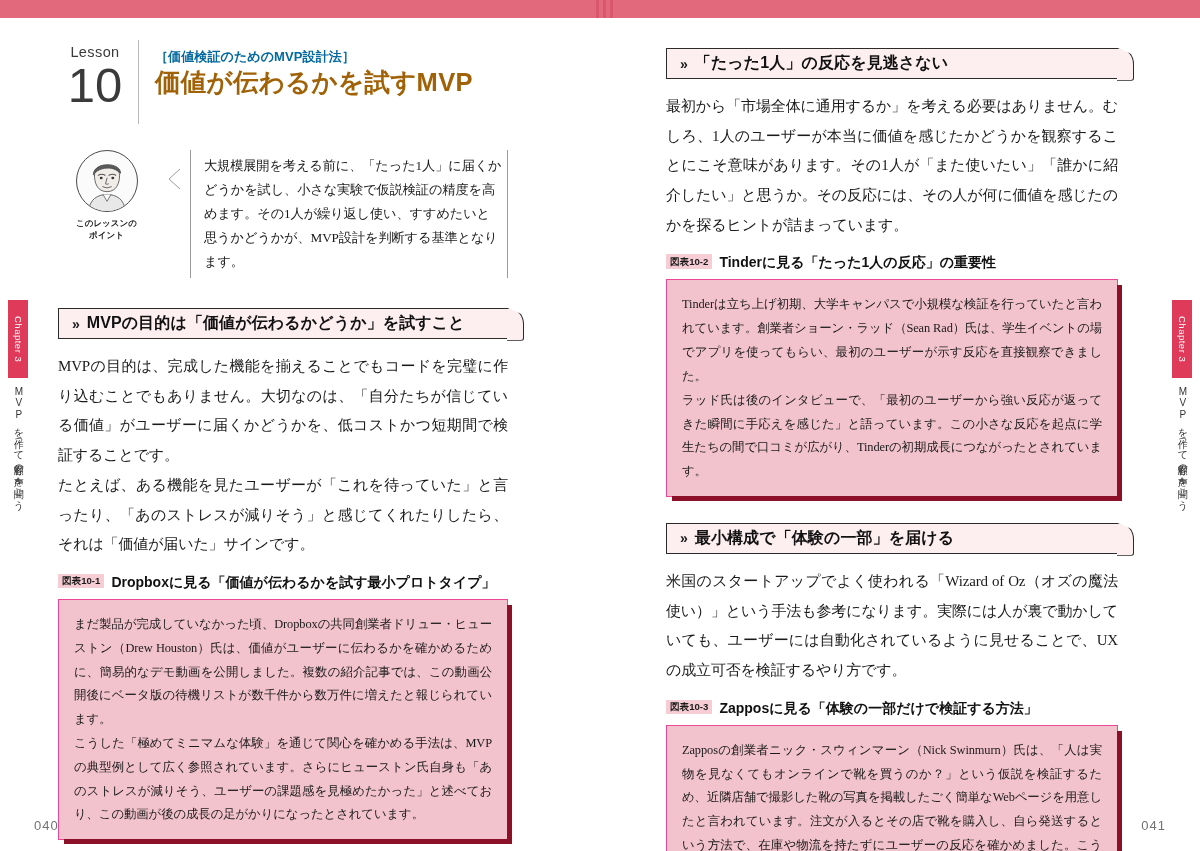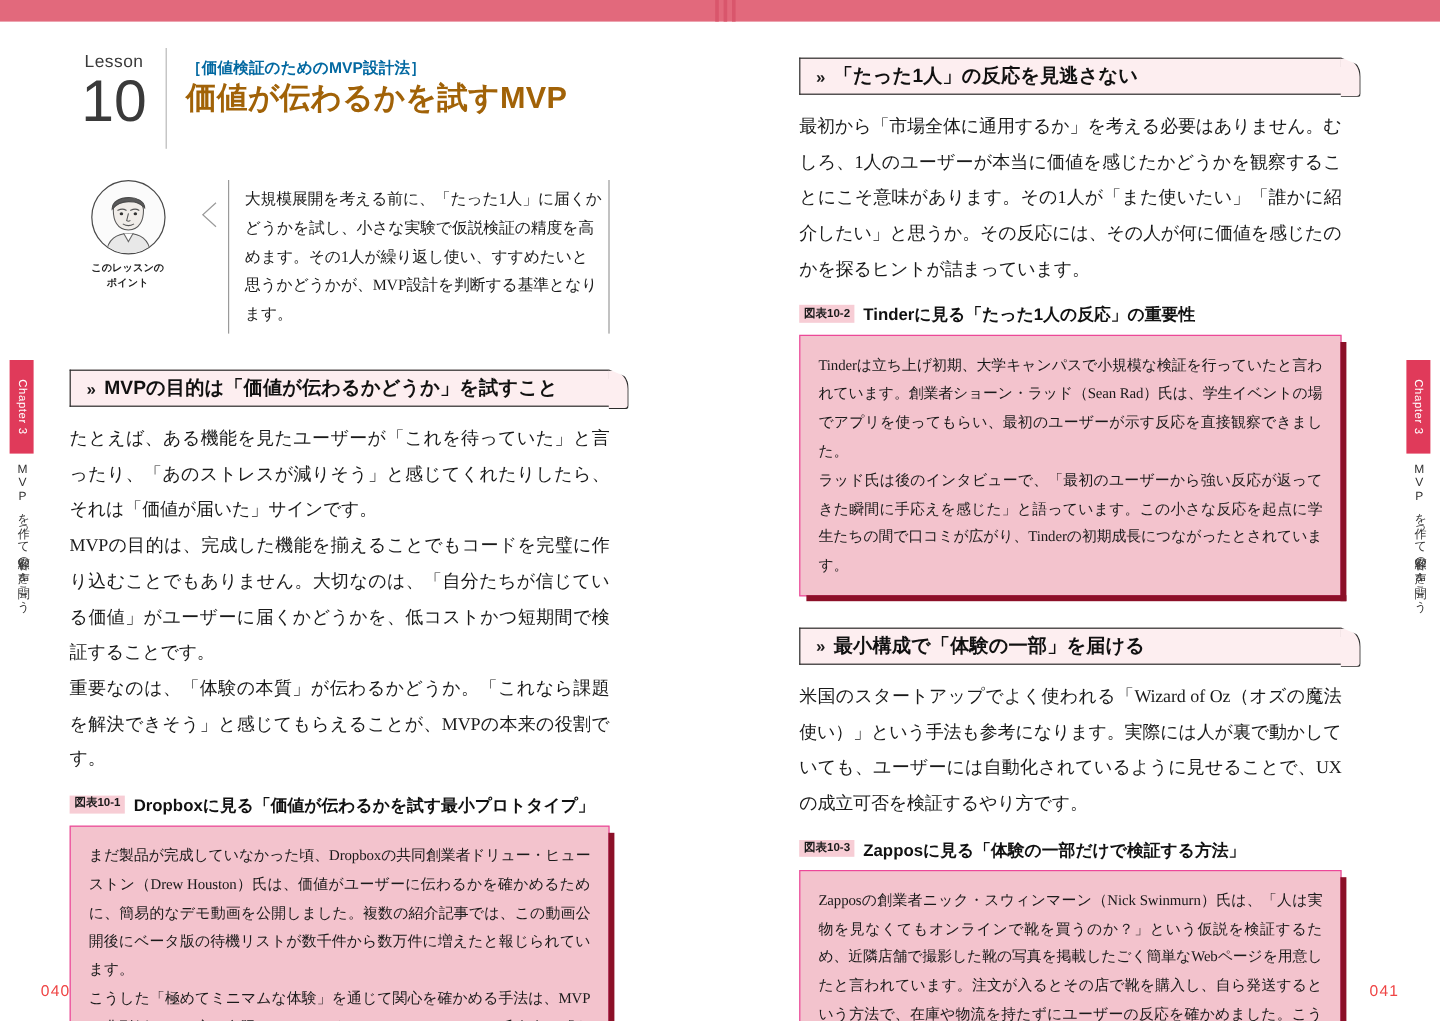--- a/index.html
+++ b/index.html
@@ -313,21 +313,21 @@
     text-align: justify;
     font-family: "Liberation Serif", "DejaVu Serif", serif;
   }
   .pink-text + .pink-text { margin-top: 0; }
 
   
   .page-number {
     position: absolute;
     bottom: 18px;
     font-size: 13px;
-    color: #ef4444;
+    color: #737373;
     letter-spacing: 1px;
     font-family: "Liberation Sans", sans-serif;
     margin-top: 32px;
   }
   .page-number.left  { left: 34px; }
   .page-number.right { right: 34px; }
 </style>
 </head>
 <body>
 
@@ -400,23 +400,22 @@
           </div>
         </div>
       </div>
 
       <div class="section-head">
         <span class="chev">»</span>
         <span class="stitle">MVPの目的は「価値が伝わるかどうか」を試すこと</span>
       </div>
 
       <div class="body-block">
+        <p class="body-p">MVPの目的は、完成した機能を揃えることでもコードを完璧に作り込むことでもありません。大切なのは、「自分たちが信じている価値」がユーザーに届くかどうかを、低コストかつ短期間で検証することです。</p>
         <p class="body-p">たとえば、ある機能を見たユーザーが「これを待っていた」と言ったり、「あのストレスが減りそう」と感じてくれたりしたら、それは「価値が届いた」サインです。</p>
-        <p class="body-p">MVPの目的は、完成した機能を揃えることでもコードを完璧に作り込むことでもありません。大切なのは、「自分たちが信じている価値」がユーザーに届くかどうかを、低コストかつ短期間で検証することです。</p>
-        <p class="body-p">重要なのは、「体験の本質」が伝わるかどうか。「これなら課題を解決できそう」と感じてもらえることが、MVPの本来の役割です。</p>
       </div>
 
       <div class="fig-label-row">
         <span class="fig-badge">図表10-1</span>
         <span class="fig-title">Dropboxに見る「価値が伝わるかを試す最小プロトタイプ」</span>
       </div>
       <div class="pink-box">
         <p class="pink-text">まだ製品が完成していなかった頃、Dropboxの共同創業者ドリュー・ヒューストン（Drew Houston）氏は、価値がユーザーに伝わるかを確かめるために、簡易的なデモ動画を公開しました。複数の紹介記事では、この動画公開後にベータ版の待機リストが数千件から数万件に増えたと報じられています。</p>
         <p class="pink-text">こうした「極めてミニマムな体験」を通じて関心を確かめる手法は、MVPの典型例として広く参照されています。さらにヒューストン氏自身も「あのストレスが減りそう、ユーザーの課題感を見極めたかった」と述べており、この動画が後の成長の足がかりになったとされています。</p>
       </div>

